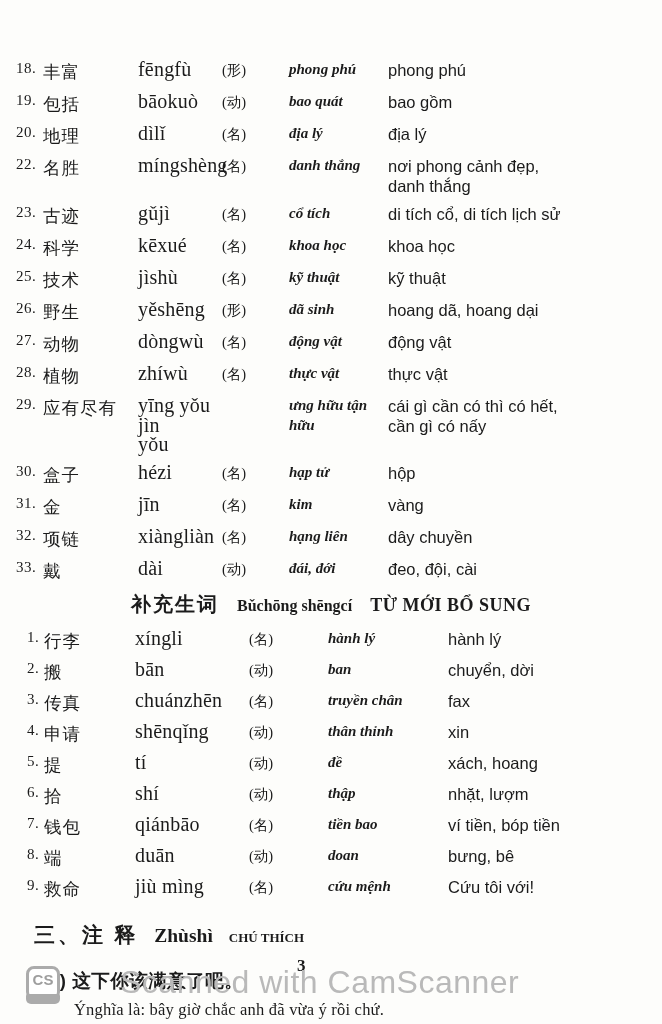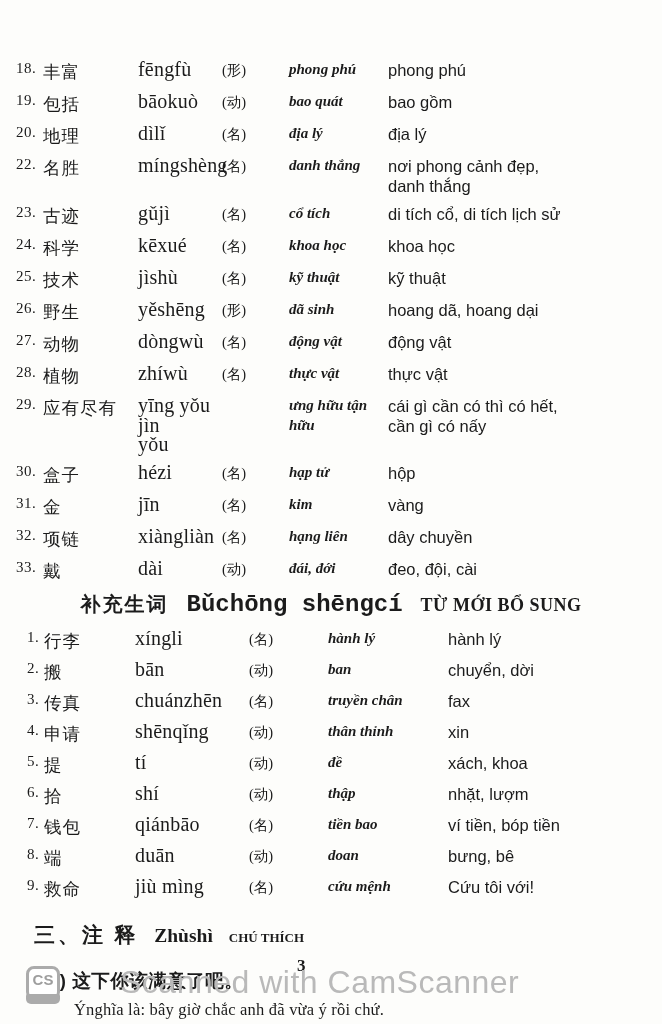--- a/index.html
+++ b/index.html
@@ -22,21 +22,21 @@
   .hanzi { font-size:17.5px; letter-spacing:1px; white-space:nowrap; }
   .c-pinyin { font-size:20px; line-height:19.5px; white-space:pre-line; font-weight:400; letter-spacing:0.2px; }
   .c-pos { font-size:14.5px; line-height:19.5px; padding-top:1px; }
   .c-sino { font-size:15px; line-height:19.5px; font-style:italic; font-weight:bold; white-space:pre-line; }
   .c-meaning { font-size:16.5px; line-height:20px; white-space:pre-line;
                font-family:"Liberation Sans", sans-serif; }
 
   
   .sup-header { text-align:center; margin:7px 0 11px 0; white-space:nowrap; }
   .sup-hanzi { font-size:20px; font-weight:bold; letter-spacing:2px; }
-  .sup-pinyin { font-size:24px; font-weight:bold; margin-left:14px;font-family:Liberation Mono, monospace; }
+  .sup-pinyin { font-size:16px; font-weight:bold; margin-left:14px; }
   .sup-viet { font-size:18px; font-weight:bold; margin-left:14px; letter-spacing:0.5px; }
 
   
   .notes { margin-top:20px; padding-left:34px; }
   .notes-header { white-space:nowrap; }
   .nh-hanzi { font-size:21px; font-weight:bold; letter-spacing:3px; }
   .nh-pinyin { font-size:19.5px; font-weight:bold; margin-left:12px; }
   .nh-viet { font-size:13px; font-weight:bold; margin-left:12px; }
   .note-line { margin-top:19px; font-size:18.5px; font-weight:600;
                font-family:"Liberation Sans", sans-serif; letter-spacing:0.5px; }
@@ -293,21 +293,21 @@
         </div>
 
         <div class="vrow">
           <span class="c-word">
             <span class="num">5.</span>
             <span class="hanzi">提</span>
           </span>
           <span class="c-pinyin">tí</span>
           <span class="c-pos">(动)</span>
           <span class="c-sino">đề</span>
-          <span class="c-meaning">xách, khoa</span>
+          <span class="c-meaning">xách, hoang</span>
         </div>
 
         <div class="vrow">
           <span class="c-word">
             <span class="num">6.</span>
             <span class="hanzi">拾</span>
           </span>
           <span class="c-pinyin">shí</span>
           <span class="c-pos">(动)</span>
           <span class="c-sino">thập</span>

